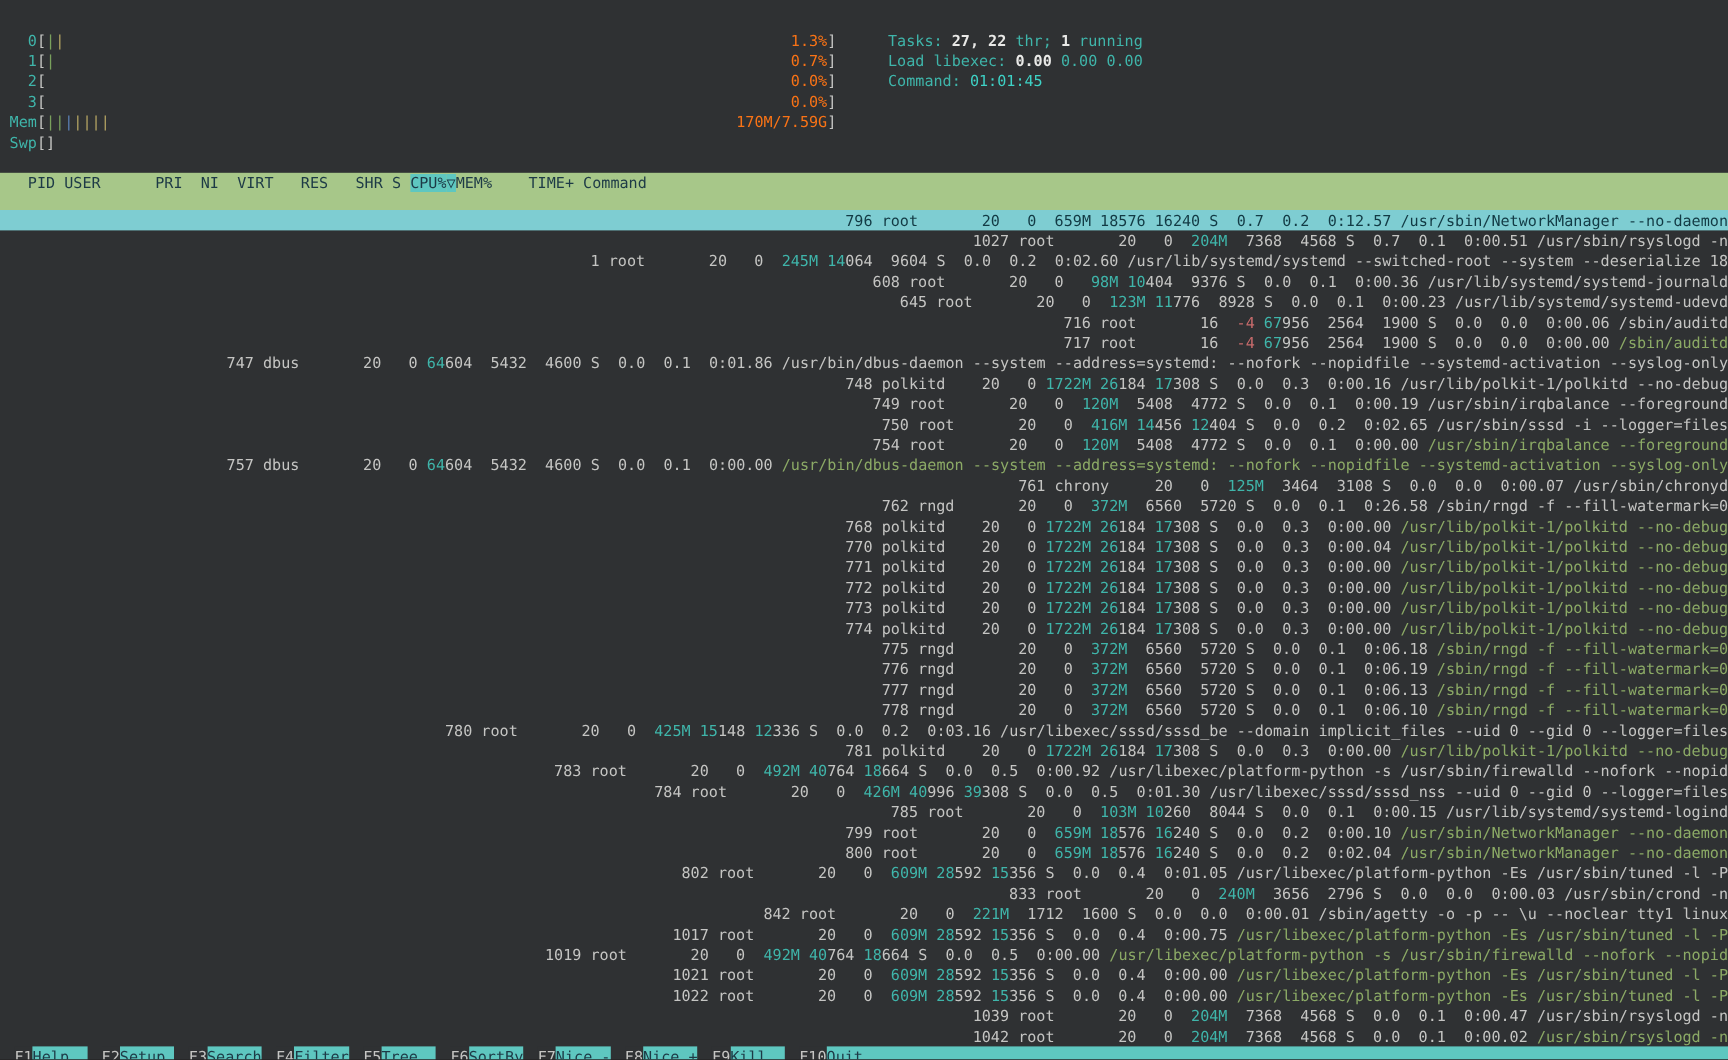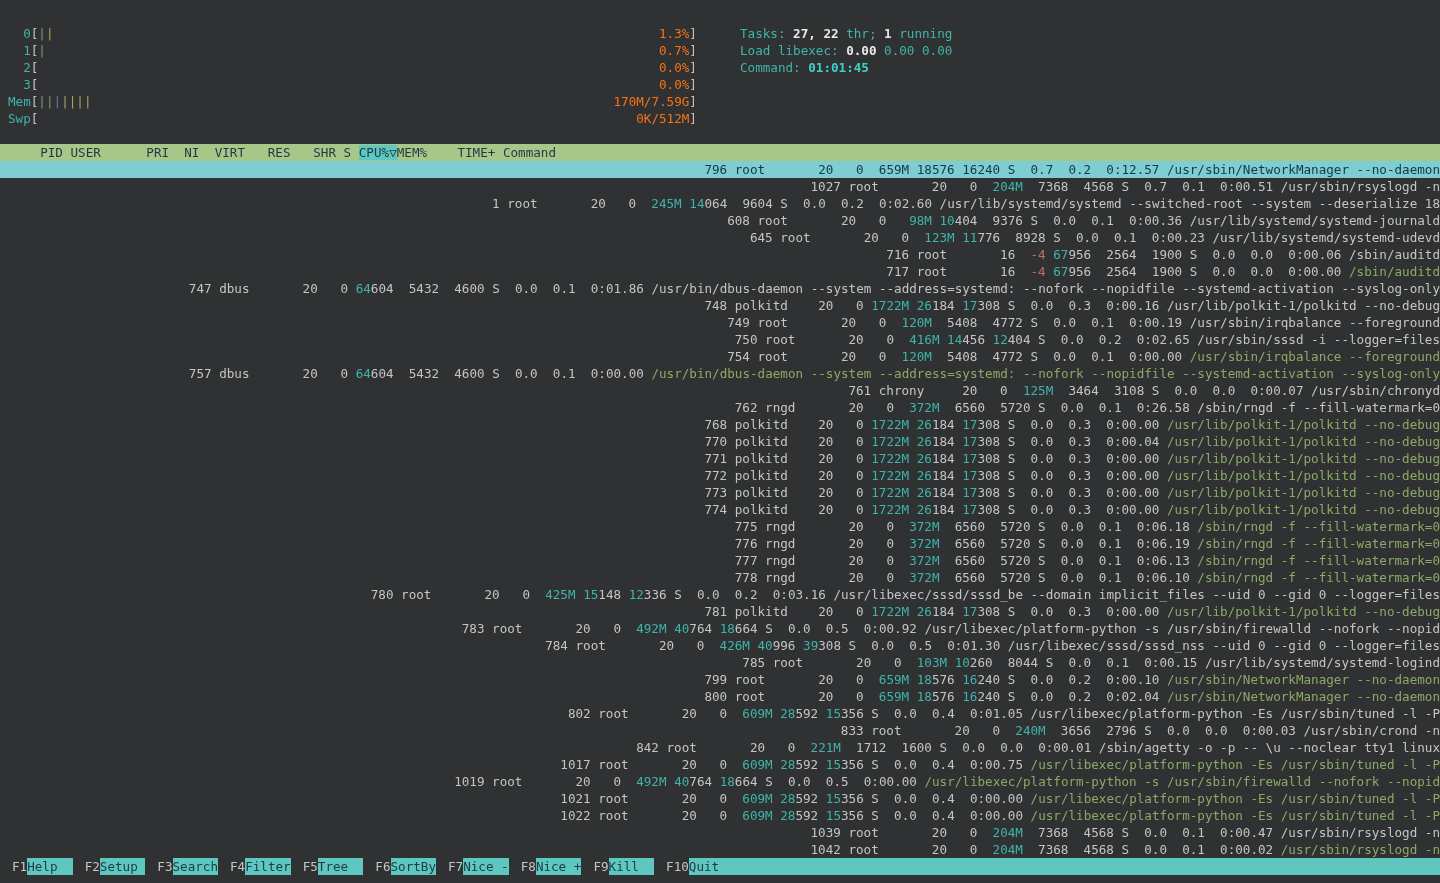--- a/index.html
+++ b/index.html
@@ -19,22 +19,22 @@
   .mline{height:17px;padding-left:8px;white-space:pre;}
   .mlabel{color:var(--teal);}
   .mbracket{color:var(--fg);}
   .minner{display:inline-flex;justify-content:space-between;width:651px;vertical-align:top;}
   .mpct{color:#f97316;}
   .bar-green{color:var(--bargreen);} .bar-blue{color:var(--barblue);} .bar-tan{color:var(--bartan);}
   .info{position:absolute;left:740px;top:25px;}
   .iline{height:17px;white-space:pre;}
   .c-label{color:var(--teal);}
   .c-valb{color:var(--boldw);font-weight:bold;}
-  .c-cyanb{color:var(--cyanb);font-weight:bold;}
-  .thead{height:17px;padding-left:25px;white-space:pre;background:var(--hdrbg);color:var(--dark);}
+  .c-cyanb{color:var(--cyanb);font-weight:normal;}
+  .thead{height:31px;padding-left:8px;white-space:pre;background:var(--hdrbg);color:var(--dark);}
   .thead span{color:var(--dark);}
   .sortcell{background:var(--sortbg);}
   .rows .row{height:17px;padding-left:8px;white-space:pre;text-align:right;}
   .row.selected{background:var(--selbg);}
   .row.selected span{color:#123a44 !important;}
   .c-fg{color:var(--fg);} .c-hi{color:var(--teal);} .c-red{color:var(--red);} .c-green{color:var(--green);}
   .fkeys{display:flex;height:17px;white-space:pre;margin-top:0;}
   .fk-key{color:var(--fg);background:var(--bg);margin-left:12px;}
   .fk-label{color:var(--dark);background:var(--fkbg);}
   .fk-fill{flex:1;background:var(--fkbg);}
@@ -43,21 +43,21 @@
 <body>
 
 <div class="screen">
   <div class="top">
     <div id="meters">
         <div class="mline"><span class="mlabel">  0</span><span class="mbracket">[</span><span class="minner"><span><span class="bar-green">|</span><span class="bar-tan">|</span></span><span class="mpct">1.3%</span></span><span class="mbracket">]</span></div>
         <div class="mline"><span class="mlabel">  1</span><span class="mbracket">[</span><span class="minner"><span><span class="bar-green">|</span></span><span class="mpct">0.7%</span></span><span class="mbracket">]</span></div>
         <div class="mline"><span class="mlabel">  2</span><span class="mbracket">[</span><span class="minner"><span></span><span class="mpct">0.0%</span></span><span class="mbracket">]</span></div>
         <div class="mline"><span class="mlabel">  3</span><span class="mbracket">[</span><span class="minner"><span></span><span class="mpct">0.0%</span></span><span class="mbracket">]</span></div>
         <div class="mline"><span class="mlabel">Mem</span><span class="mbracket">[</span><span class="minner"><span><span class="bar-green">|</span><span class="bar-green">|</span><span class="bar-blue">|</span><span class="bar-tan">|</span><span class="bar-tan">|</span><span class="bar-tan">|</span><span class="bar-tan">|</span></span><span class="mpct">170M/7.59G</span></span><span class="mbracket">]</span></div>
-        <div class="mline"><span class="mlabel">Swp</span><span class="mbracket">[</span><span class="minner"><span></span><span class="mpct">0K/512M</span></span><span class="mbracket">]</span></div>
+        <div class="mline"><span class="mlabel">Swp</span><span class="mbracket">[</span><span class="mbracket">]</span></div>
       </div>
     <div class="info" id="info">
         <div class="iline"><span class="c-label">Tasks: </span><span class="c-valb">27, 22</span><span class="c-label"> thr; </span><span class="c-valb">1</span><span class="c-label"> running</span></div>
         <div class="iline"><span class="c-label">Load libexec: </span><span class="c-valb">0.00 </span><span class="c-label">0.00 0.00</span></div>
         <div class="iline"><span class="c-label">Command: </span><span class="c-cyanb">01:01:45</span></div>
       </div>
   </div>
   <div class="thead" id="thead"><span>  PID</span><span> </span><span>USER     </span><span> </span><span>PRI</span><span> </span><span> NI</span><span> </span><span> VIRT</span><span> </span><span>  RES</span><span> </span><span>  SHR</span><span> </span><span>S</span><span> </span><span class="sortcell">CPU%</span><span class="sortcell">▽</span><span>MEM%</span><span> </span><span>   TIME+</span><span> </span><span>Command</span></div>
   <div class="rows" id="rows">
       <div class="row selected"><span class="c-fg">  796 </span><span class="c-fg">root      </span><span class="c-fg"> 20 </span><span class="c-fg">  0</span><span class="c-fg"> </span><span class="c-hi"> 659M</span><span class="c-fg"> </span><span class="c-hi">18</span><span class="c-fg">576</span><span class="c-fg"> </span><span class="c-hi">16</span><span class="c-fg">240</span><span class="c-fg"> S</span><span class="c-fg">  0.7</span><span class="c-fg">  0.2</span><span class="c-fg">  0:12.57 </span><span class="c-fg">/usr/sbin/NetworkManager --no-daemon</span></div>

